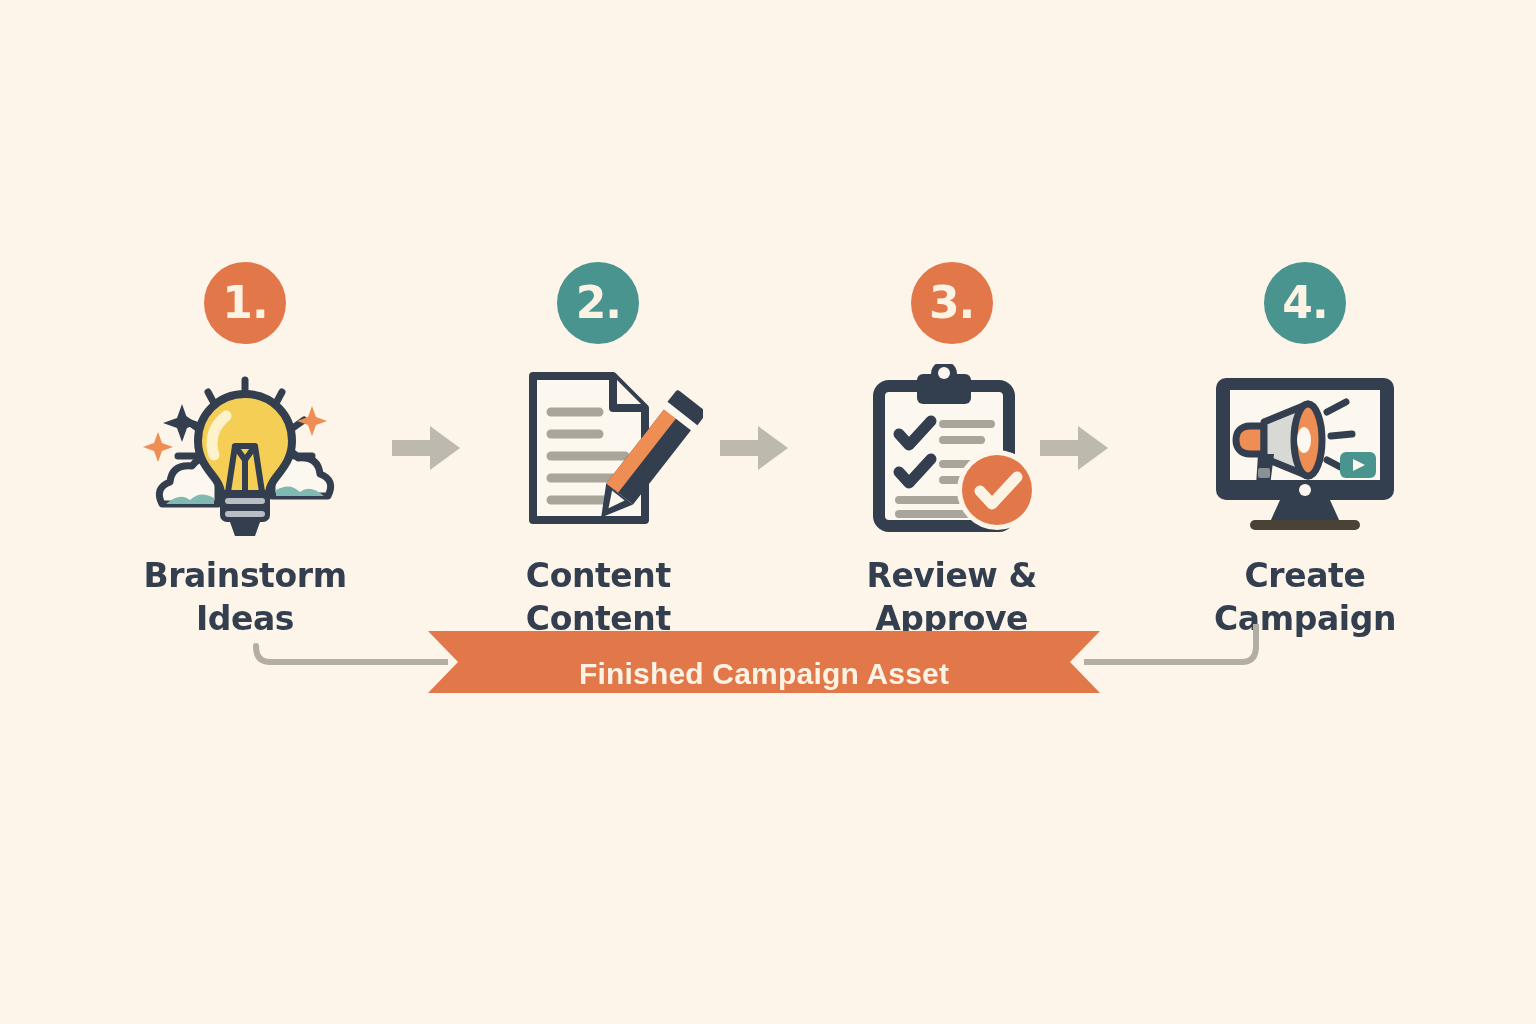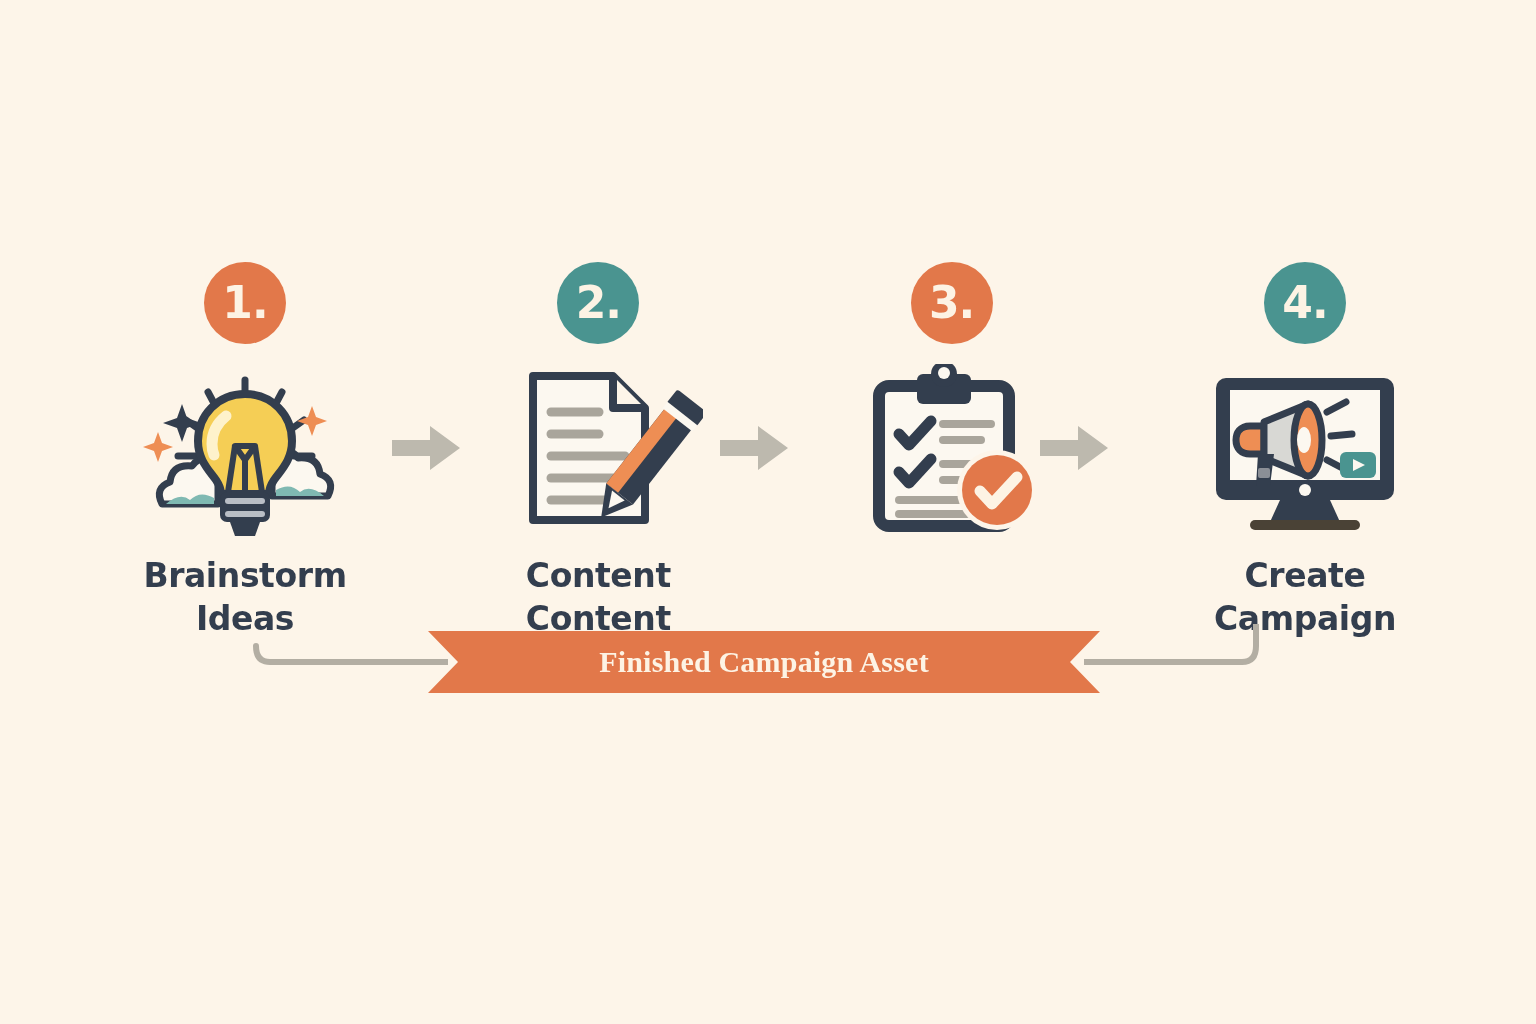--- a/index.html
+++ b/index.html
@@ -98,31 +98,31 @@
   .ribbon {
     position: absolute;
     left: 180px;
     top: 7px;
     width: 672px;
     height: 62px;
   }
   .ribbon-text {
     position: absolute;
     left: 180px;
-    top: 7px;
+    top: 19px;
     width: 672px;
     height: 62px;
     display: flex;
     align-items: center;
     justify-content: center;
     color: #fdf3e4;
     font-size: 30px;
     font-weight: bold;
     letter-spacing: 0.2px;
-    font-family: Liberation Serif, serif;
+    font-family: Liberation Sans, sans-serif;
     pointer-events: none;
   }
   .connector {
     position: absolute;
     top: 0;
     height: 90px;
   }
   .conn-left { left: 0px; width: 200px; }
   .conn-right { left: 836px; width: 180px; }
 </style>
@@ -231,20 +231,21 @@
             <line x1="96" y1="116" x2="126" y2="116"></line>
             <line x1="52" y1="136" x2="140" y2="136"></line>
             <line x1="52" y1="150" x2="120" y2="150"></line>
           </g>
 
           <circle cx="150" cy="126" r="40" fill="#fdf5e9"></circle>
           <circle cx="150" cy="126" r="35" fill="#e2784a"></circle>
           <path d="M133 127 l12 13 l25 -27" fill="none" stroke="#fdf3e4" stroke-width="11" stroke-linecap="round" stroke-linejoin="round"></path>
         </svg>
       </div>
+      <div class="step-label">Review &amp; Approve</div>
     </div>
 
     <div class="step">
       <div class="badge" style="background:#4a9490;">
         <span>4.</span>
       </div>
       <div class="icon-box">
         <svg width="210" height="175" viewBox="0 0 210 175">
 
           <rect x="16" y="14" width="178" height="122" rx="10" fill="#333e4e"></rect>

